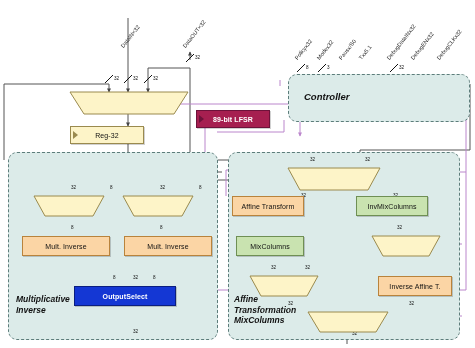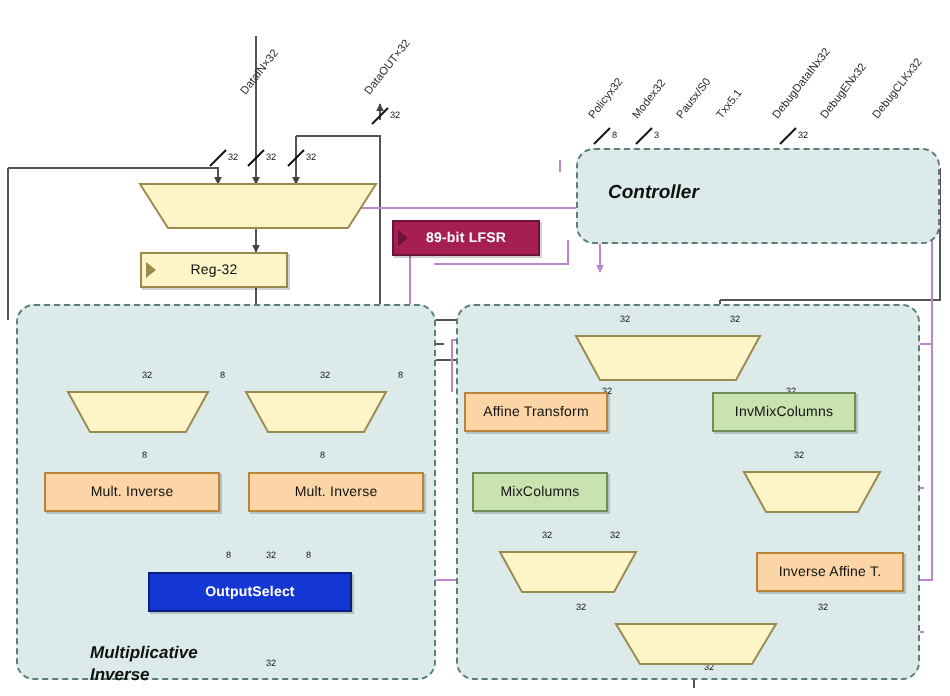--- a/index.html
+++ b/index.html
@@ -183,24 +183,27 @@
       <line x1="262" y1="272" x2="270" y2="264"></line>
       <line x1="296" y1="272" x2="304" y2="264"></line>
       <line x1="400" y1="252" x2="408" y2="244"></line>
       <line x1="279" y1="308" x2="287" y2="300"></line>
       <line x1="400" y1="308" x2="408" y2="300"></line>
       <line x1="343" y1="338" x2="351" y2="330"></line>
     </g>
   </svg>
 
   <div class="group" style="left:8px;top:152px;width:210px;height:188px;"></div>
-  <div class="grouplabel" style="left:16px;top:321px;width:110px;margin-left:29px;">Multiplicative
+  <div class="grouplabel" style="left:16px;top:294px;width:110px;">Multiplicative
 Inverse</div>
 
   <div class="group" style="left:228px;top:152px;width:232px;height:188px;"></div>
+  <div class="grouplabel" style="left:234px;top:294px;width:110px;">Affine
+Transformation
+MixColumns</div>
 
   <div class="portlabel" style="left:122px;top:44px;">DataIN×32</div>
   <div class="portlabel" style="left:184px;top:44px;">DataOUT×32</div>
   <div class="portlabel" style="left:296px;top:56px;">Policyx32</div>
   <div class="portlabel" style="left:318px;top:56px;">Modex32</div>
   <div class="portlabel" style="left:340px;top:56px;">Pausx/S0</div>
   <div class="portlabel" style="left:360px;top:56px;">Txx5.1</div>
   <div class="portlabel" style="left:388px;top:56px;">DebugDataINx32</div>
   <div class="portlabel" style="left:412px;top:56px;">DebugENx32</div>
   <div class="portlabel" style="left:438px;top:56px;">DebugCLKx32</div>

